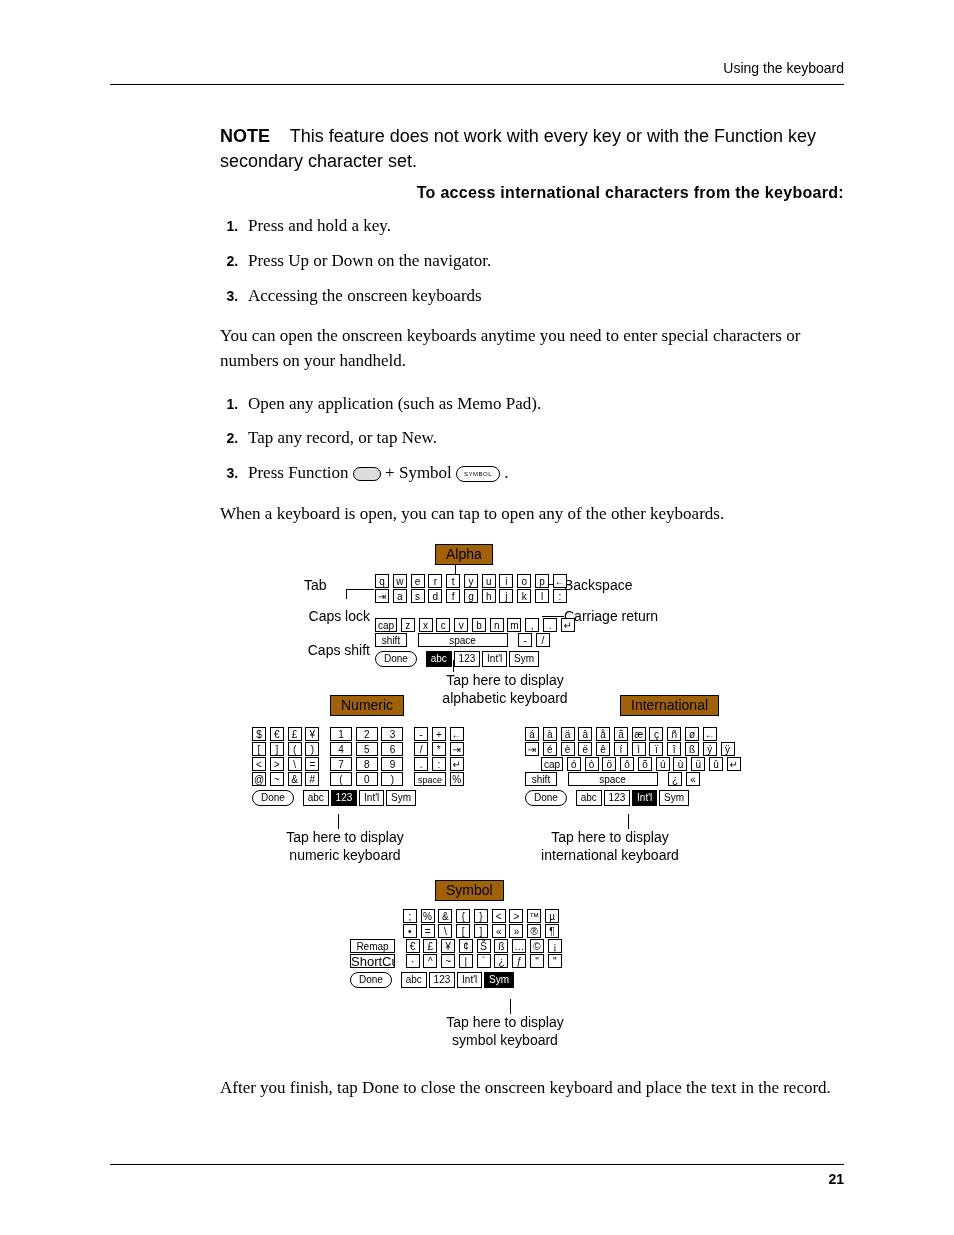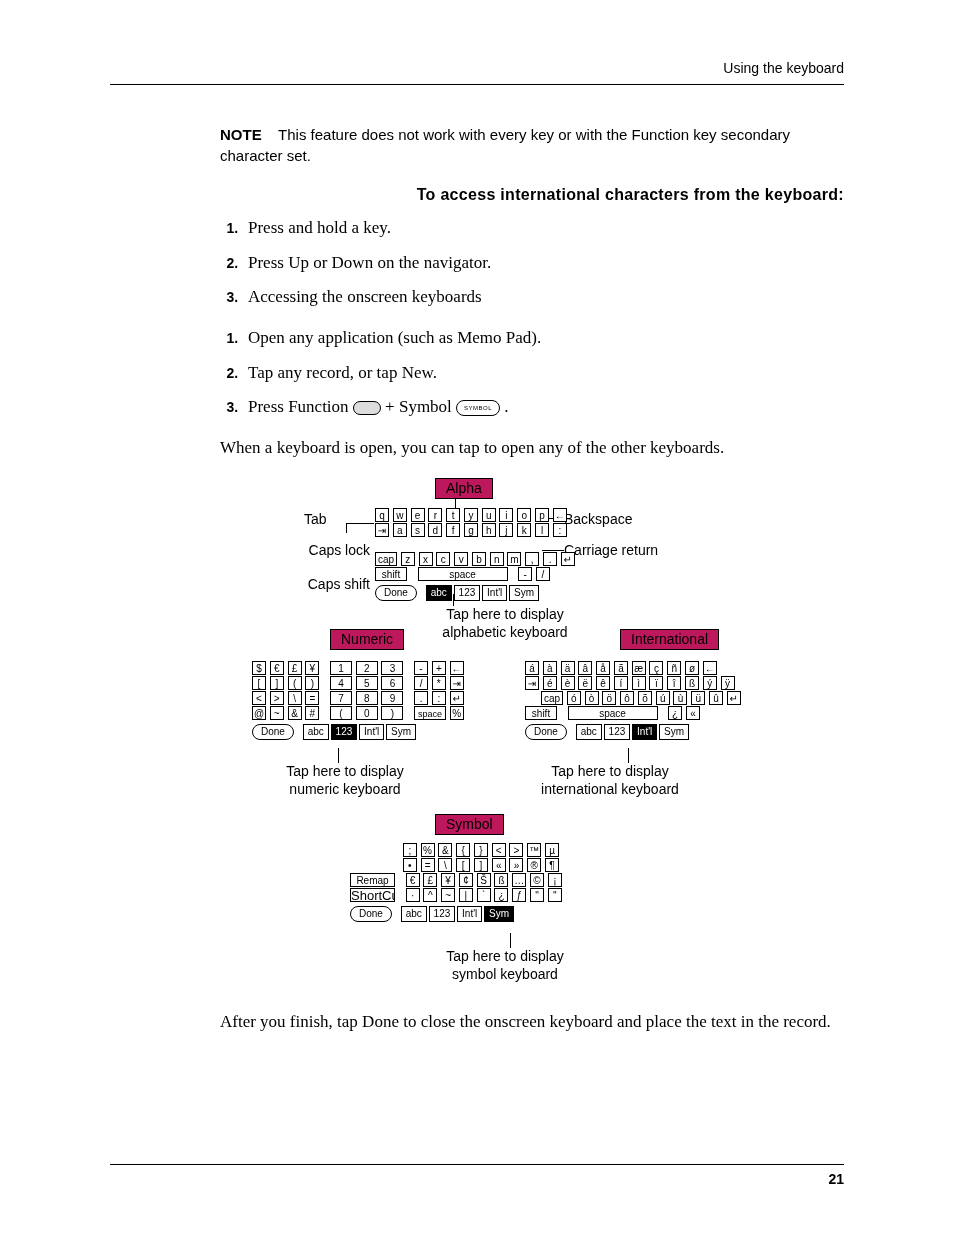--- a/index.html
+++ b/index.html
@@ -25,23 +25,23 @@
     font-size: 14px;
     text-align: right;
     padding-bottom: 8px;
     border-bottom: 1px solid #000;
   }
   .content {
     margin-top: 64px;
   }
   .note-block {
     font-family: Arial, Helvetica, sans-serif;
-    font-size: 15px;
+    font-size: 18px;
     line-height: 1.4;
-    margin-bottom: 20px;
+    margin-bottom: 10px;
   }
   .note-label { font-weight: bold; }
   h2.heading {
     margin: 0 0 12px 0;
     font-family: "Arial Narrow", Arial, Helvetica, sans-serif;
     font-weight: 600;
     font-size: 16px;
     letter-spacing: 0.3px;
     text-align: right;
   }
@@ -102,21 +102,21 @@
   }
 
   .dlabel {
     position: absolute;
     font-size: 14px;
     white-space: nowrap;
   }
   .dlabel.box {
     border: 1px solid #000;
     padding: 1px 10px 2px 10px;
-    background: #be185d;
+    background: #a16207;
   }
   .caption {
     position: absolute;
     font-size: 14px;
     text-align: center;
     line-height: 1.25;
   }
 
   
   .kbd {
@@ -207,20 +207,21 @@
       <span>This feature does not work with every key or with the Function key secondary character set.</span>
     </p>
 
     <h2 class="heading">To access international characters from the keyboard:</h2>
     <ol class="steps">
       <li>Press and hold a key.</li>
       <li>Press Up or Down on the navigator.</li>
       <li>Accessing the onscreen keyboards</li>
     </ol>
 
+    <p class="body">You can open the onscreen keyboards anytime you need to enter special characters or numbers on your handheld.</p>
 
     <ol class="steps">
       <li>Open any application (such as Memo Pad).</li>
       <li>Tap any record, or tap New.</li>
       <li>
         <span>Press Function </span>
         <span class="func-key"></span>
         <span> + Symbol </span>
         <span class="sym-key">SYMBOL</span>
         <span>.</span>

